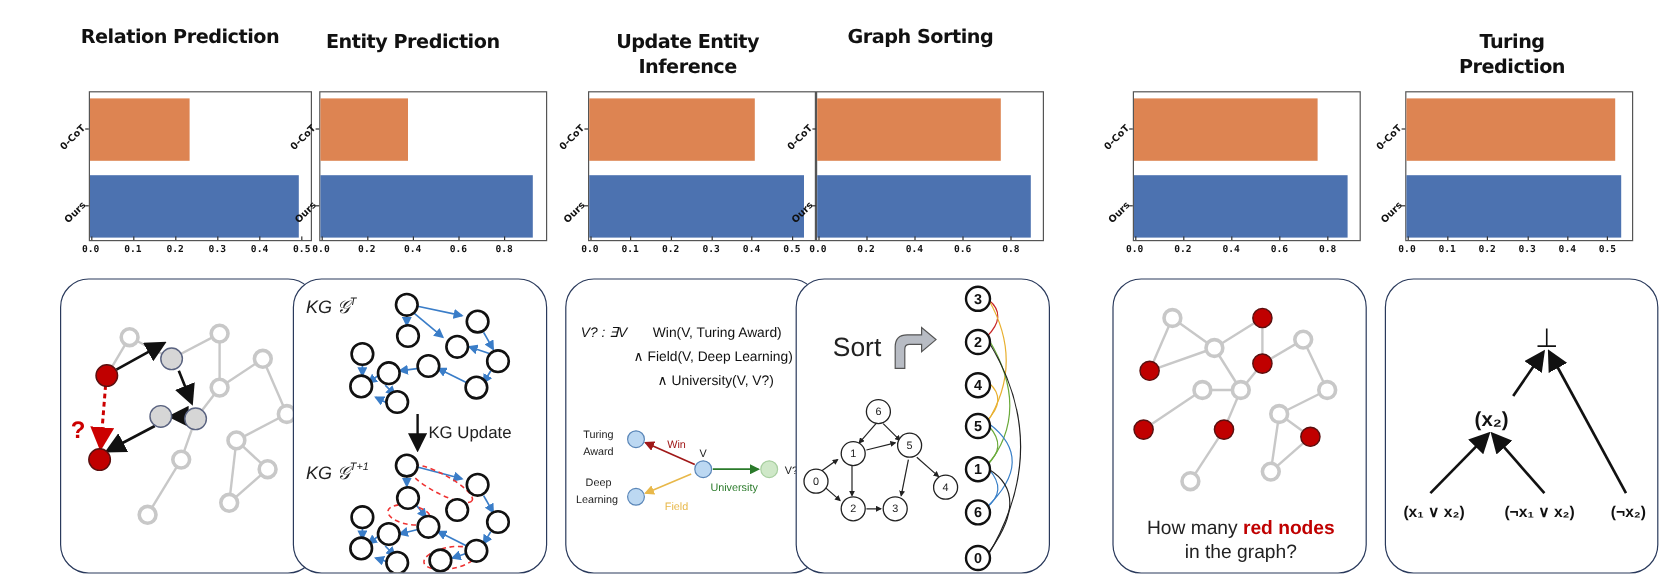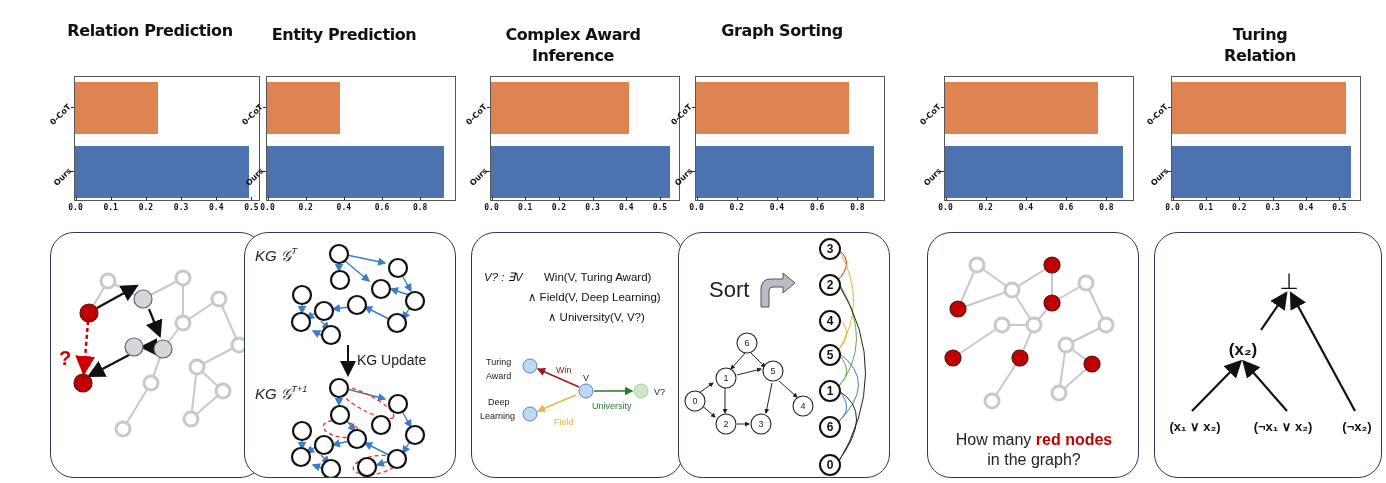--- a/index.html
+++ b/index.html
@@ -194,21 +194,21 @@
           <circle cx="152" cy="226" r="9"></circle>
         <circle cx="56" cy="224" r="9"></circle>
           <circle cx="86" cy="236" r="9"></circle>
           <circle cx="122" cy="234" r="9"></circle>
       </g>
     </svg>
   </div>
 </div>
 
 <div class="col" style="left:459px;">
-  <div class="title"><span>Complex Award</span><br><span>Inference</span></div>
+  <div class="title"><span>Update Entity</span><br><span>Inference</span></div>
   <div class="chart">
       <div class="plot" style="left: 31px; width: 190px;">
         <div class="bar cot" style="width: 138.144px; background: rgb(221, 132, 82);"></div>
         <div class="bar ours" style="width: 178.577px; background: rgb(76, 114, 176);"></div>
       </div>
       <div class="ytick" style="left: 28px; top: 35px;"></div>
       <div class="ylab" style="right: 201px; top: 29px;">0-CoT</div>
       <div class="ytick" style="left: 28px; top: 99px;"></div>
       <div class="ylab" style="right: 201px; top: 93px;">Ours</div>
       <div class="xtick" style="left: 32.5px;"></div>
@@ -258,21 +258,21 @@
         <text x="111" y="148">V</text>
         <text x="182" y="162">V?</text>
         <text x="84" y="140" fill="#a01818">Win</text>
         <text x="82" y="192" fill="#e8b84a">Field</text>
         <text x="120" y="176" fill="#2a7a2a">University</text>
       </g>
     </svg>
   </div>
 </div>
 
-<div class="col" style="left:668px;text-decoration:underline;">
+<div class="col" style="left:653px;text-decoration:underline;">
   <div class="title one"><span>Graph Sorting</span></div>
   <div class="chart">
       <div class="plot" style="left: 27px; width: 190px;">
         <div class="bar cot" style="width: 152.817px; background: rgb(221, 132, 82);"></div>
         <div class="bar ours" style="width: 177.952px; background: rgb(76, 114, 176);"></div>
       </div>
       <div class="ytick" style="left: 24px; top: 35px;"></div>
       <div class="ylab" style="right: 205px; top: 29px;">0-CoT</div>
       <div class="ytick" style="left: 24px; top: 99px;"></div>
       <div class="ylab" style="right: 205px; top: 93px;">Ours</div>
@@ -419,21 +419,21 @@
           <circle cx="92" cy="125" r="8"></circle>
           <circle cx="164" cy="131" r="8"></circle>
       </g>
       <text x="106" y="212" font-size="16" fill="#222" text-anchor="middle"><tspan>How many </tspan><tspan fill="#c00000" font-weight="bold">red nodes</tspan></text>
       <text x="106" y="232" font-size="16" fill="#222" text-anchor="middle">in the graph?</text>
     </svg>
   </div>
 </div>
 
 <div class="col" style="left:1146px;">
-  <div class="title"><span>Turing</span><br><span>Relation</span></div>
+  <div class="title"><span>Turing</span><br><span>Prediction</span></div>
   <div class="chart">
       <div class="plot" style="left: 25px; width: 190px;">
         <div class="bar cot" style="width: 173.643px; background: rgb(221, 132, 82);"></div>
         <div class="bar ours" style="width: 178.652px; background: rgb(76, 114, 176);"></div>
       </div>
       <div class="ytick" style="left: 22px; top: 35px;"></div>
       <div class="ylab" style="right: 207px; top: 29px;">0-CoT</div>
       <div class="ytick" style="left: 22px; top: 99px;"></div>
       <div class="ylab" style="right: 207px; top: 93px;">Ours</div>
       <div class="xtick" style="left: 26.5px;"></div>

